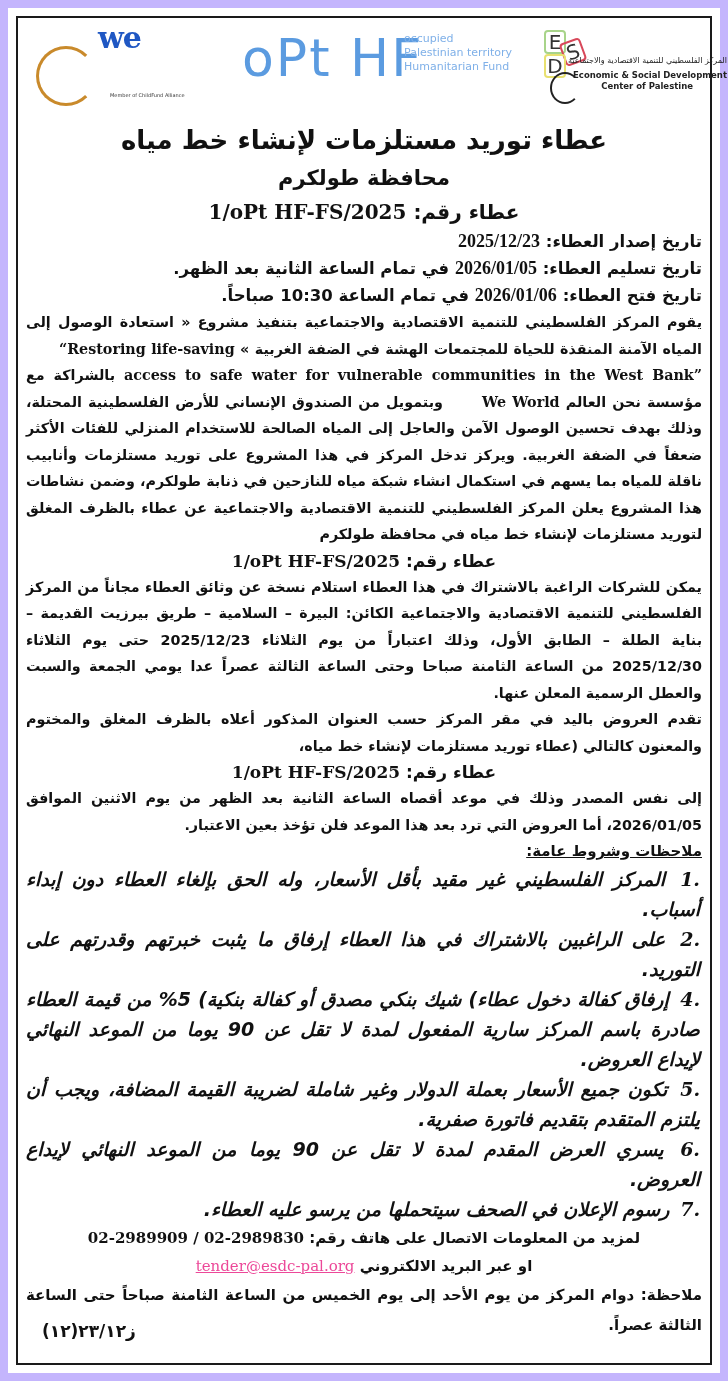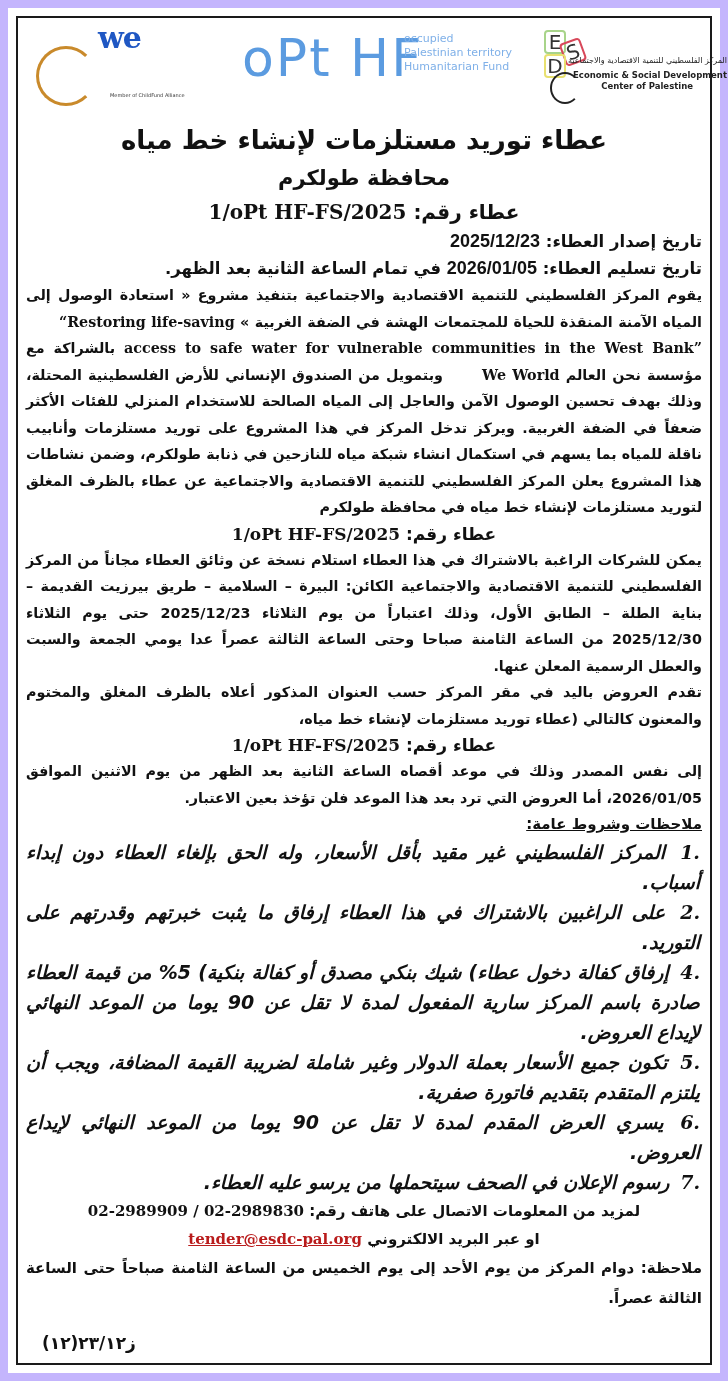--- a/index.html
+++ b/index.html
@@ -175,21 +175,21 @@
       direction: ltr;
       unicode-bidi: embed;
     }
     .tender-no.small { font-size: 17px; line-height: 26px; }
     .date-line {
       font-size: 16.5px;
       line-height: 26px;
       text-align: right;
     }
     .date-line .num {
-      font-family: Liberation Sans, sans-serif;
+      font-family: Liberation Serif, serif;
       font-size: 18px;
       direction: ltr;
       unicode-bidi: embed;
     }
     .para {
       font-size: 14.3px;
       line-height: 26.5px;
       text-align: justify;
       text-align-last: right;
     }
@@ -229,37 +229,37 @@
       line-height: 28px;
       text-align: center;
     }
     .contact .num {
       font-family: "DejaVu Serif", serif;
       direction: ltr;
       unicode-bidi: embed;
     }
     .email {
       font-family: "DejaVu Serif", serif;
-      font-weight: bold;
-      color: #b91c1c;
+      font-weight: normal;
+      color: #ec4899;
       text-decoration: underline;
       direction: ltr;
       unicode-bidi: embed;
       font-size: 15px;
     }
     .note {
       font-size: 15px;
       line-height: 30px;
       text-align: justify;
       text-align-last: right;
     }
     .ref {
       position: absolute;
       left: 34px;
-      bottom: 20px;
+      bottom: 32px;
       font-size: 17px;
       font-weight: bold;
       direction: rtl;
       font-family: "DejaVu Sans", sans-serif;
       margin-top: 44px;
     }
   </style>
 </head>
 <body>
 
@@ -303,20 +303,25 @@
 
     <div class="date-line">
       <span>تاريخ إصدار العطاء:</span>
       <span class="num">2025/12/23</span>
     </div>
     <div class="date-line">
       <span>تاريخ تسليم العطاء:</span>
       <span class="num">2026/01/05</span>
       <span>في تمام الساعة الثانية بعد الظهر.</span>
     </div>
+    <div class="date-line">
+      <span>تاريخ فتح العطاء:</span>
+      <span class="num">2026/01/06</span>
+      <span>في تمام الساعة 10:30 صباحاً.</span>
+    </div>
 
     <div class="para">
       <span>يقوم المركز الفلسطيني للتنمية الاقتصادية والاجتماعية بتنفيذ مشروع « استعادة الوصول إلى المياه الآمنة المنقذة للحياة للمجتمعات الهشة في الضفة الغربية »</span>
       <span class="en">“Restoring life-saving access to safe water for vulnerable communities in the West Bank”</span>
       <span>بالشراكة مع مؤسسة نحن العالم</span>
       <span class="en">We World</span>
       <span>وبتمويل من الصندوق الإنساني للأرض الفلسطينية المحتلة، وذلك بهدف تحسين الوصول الآمن والعاجل إلى المياه الصالحة للاستخدام المنزلي للفئات الأكثر ضعفاً في الضفة الغربية. ويركز تدخل المركز في هذا المشروع على توريد مستلزمات وأنابيب ناقلة للمياه بما يسهم في استكمال انشاء شبكة مياه للنازحين في ذنابة طولكرم، وضمن نشاطات هذا المشروع يعلن المركز الفلسطيني للتنمية الاقتصادية والاجتماعية عن عطاء بالظرف المغلق لتوريد مستلزمات لإنشاء خط مياه في محافظة طولكرم</span>
     </div>
 
     <div class="tender-no small">

